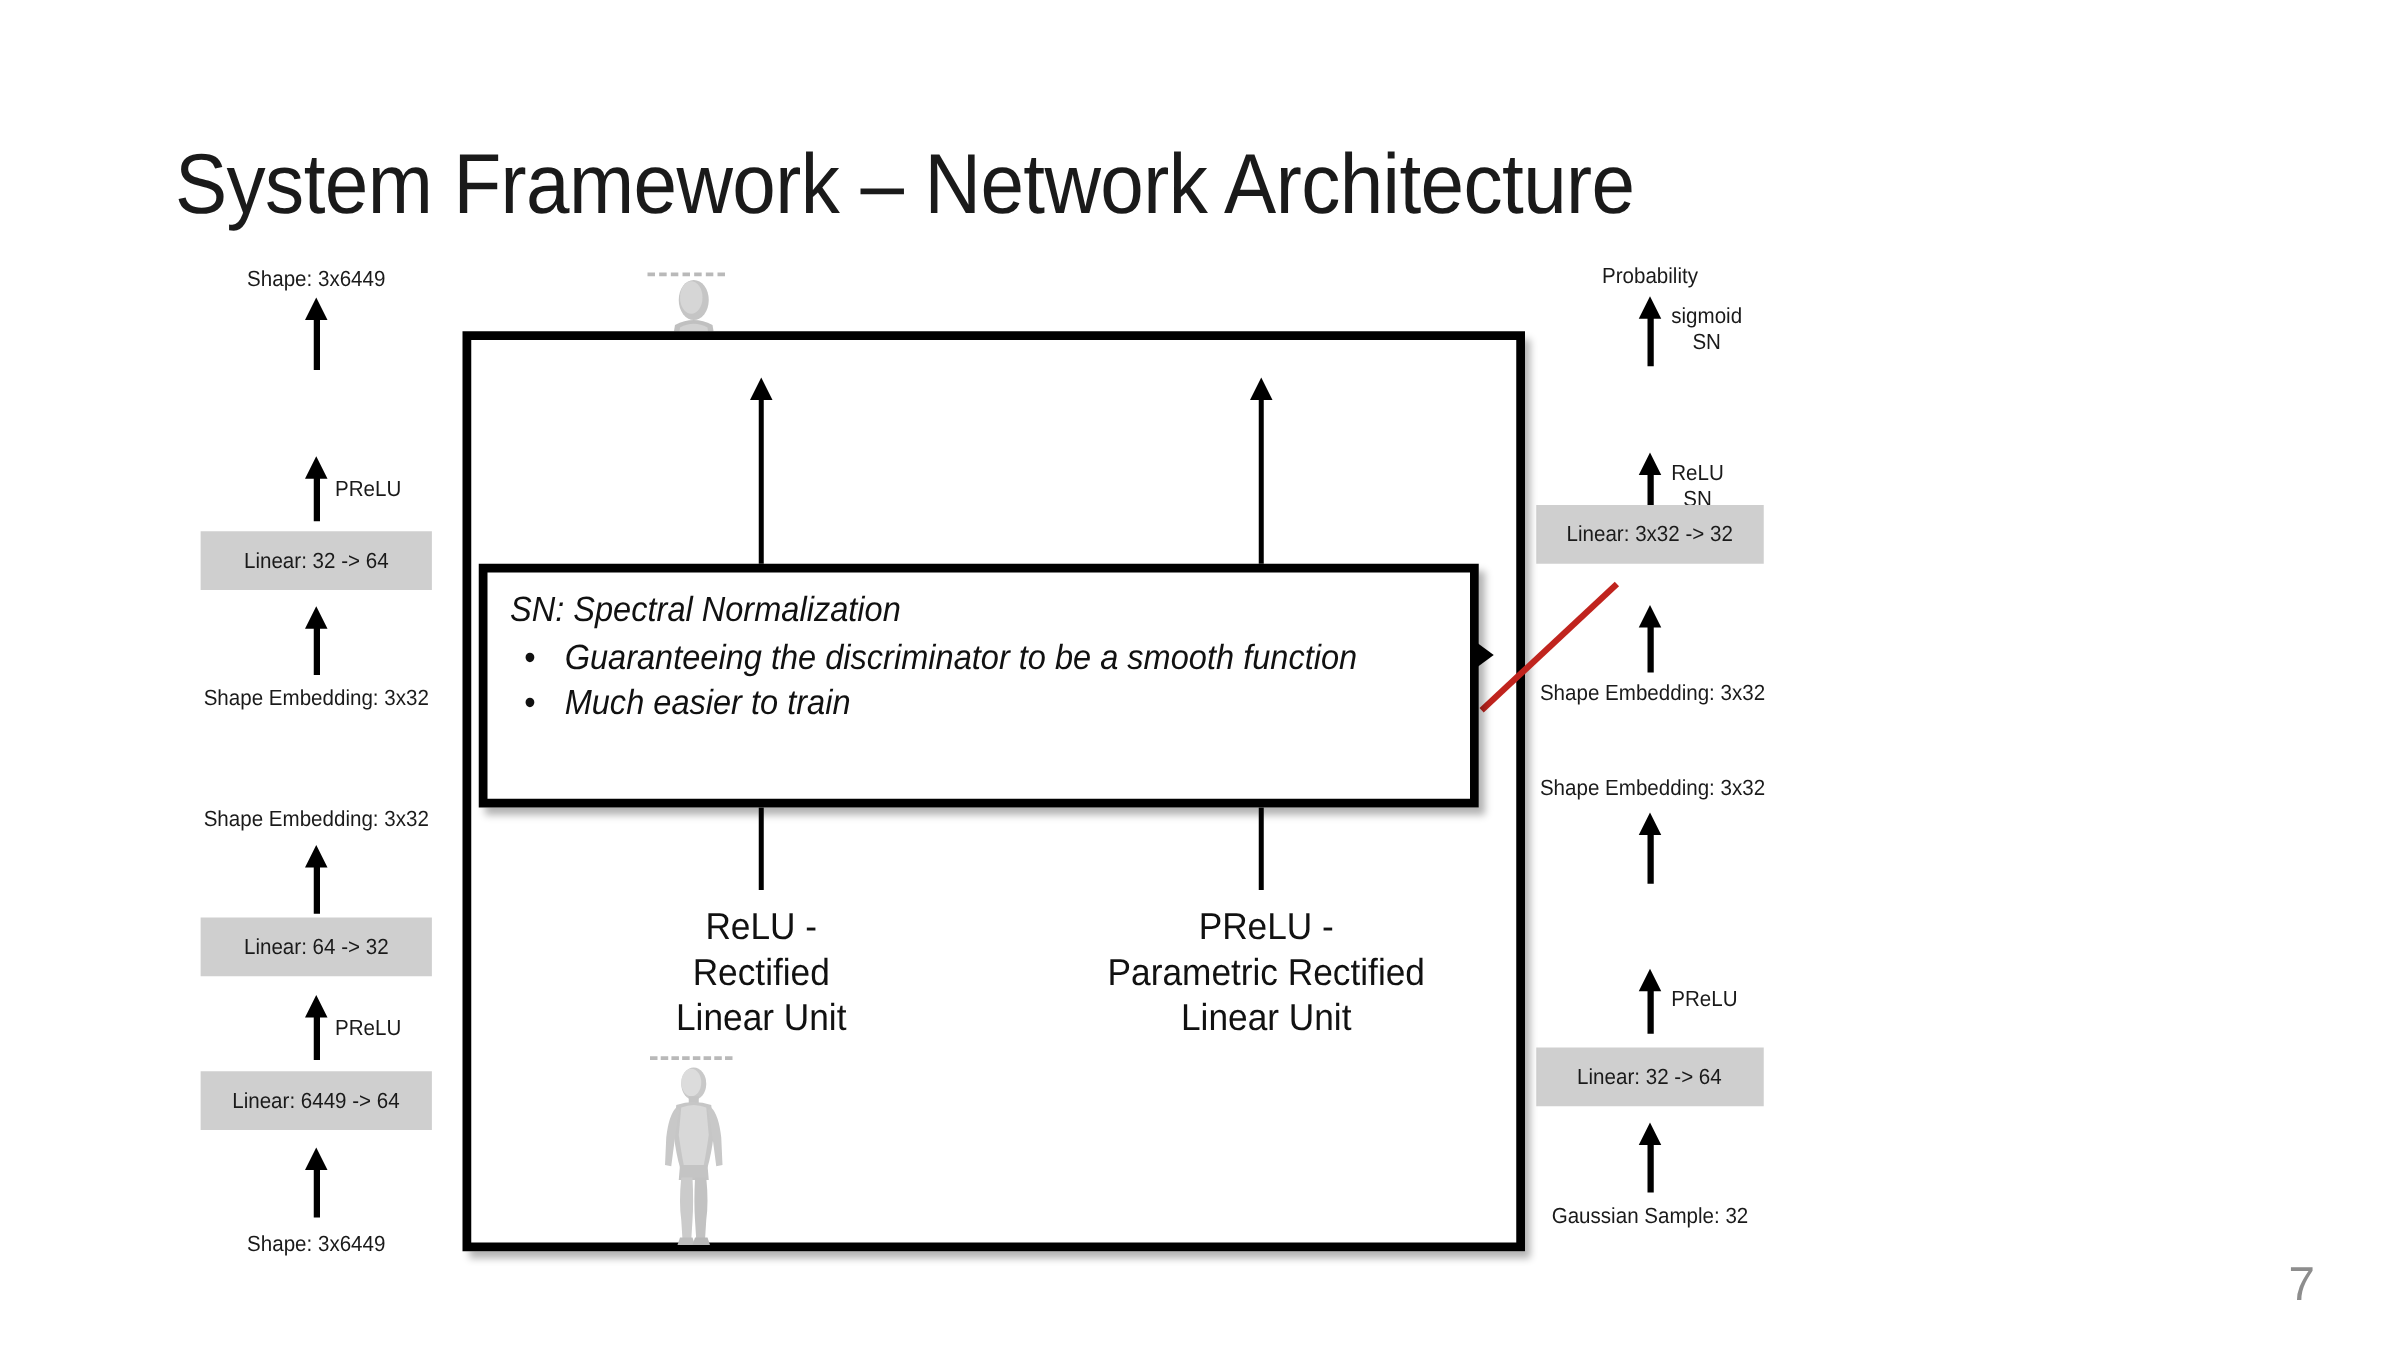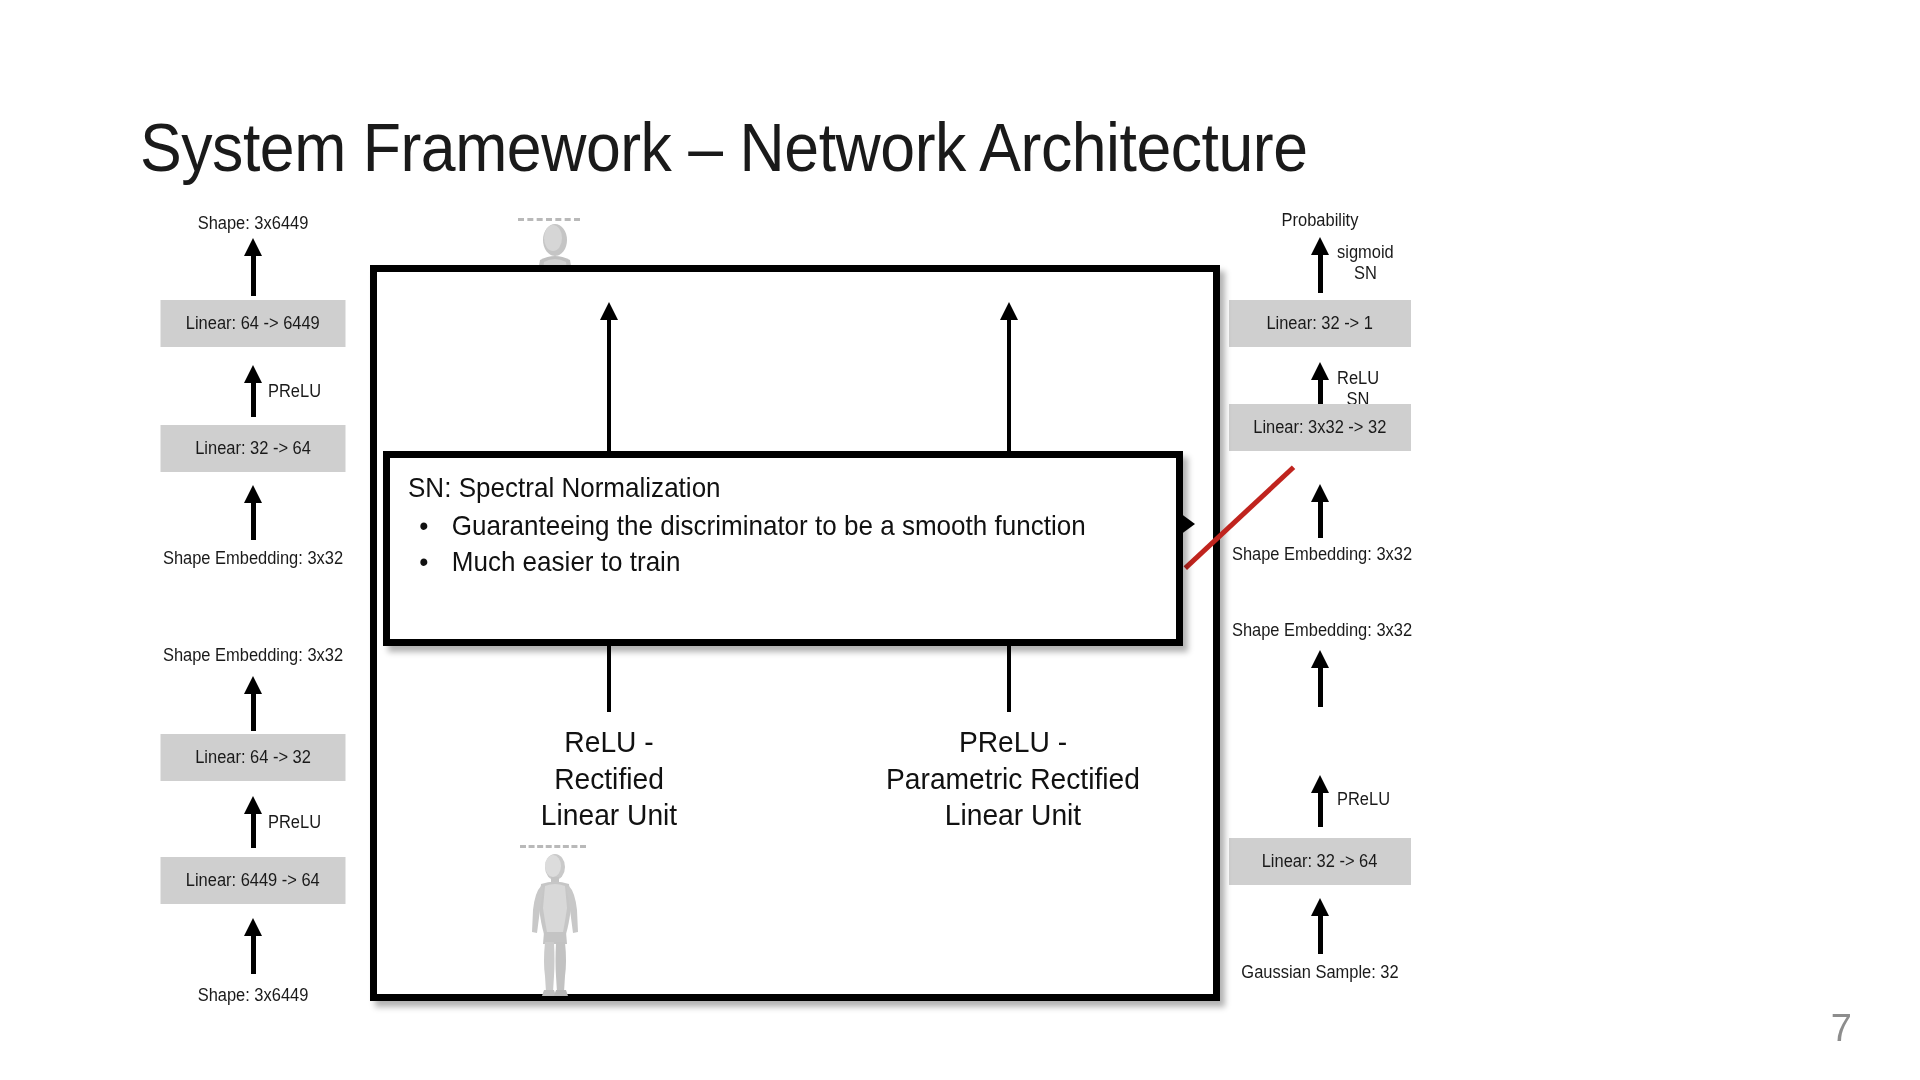--- a/index.html
+++ b/index.html
@@ -108,20 +108,21 @@
     transform-origin: left bottom;
   }
 
   
   .callout {
     position: absolute;
     border: 7px solid #000;
     background: #ffffff;
     box-shadow: 5px 6px 6px rgba(0,0,0,0.30);
     padding: 12px 18px 14px 18px;
+    font-style: italic;
   }
   .callout .ctitle {
     font-size: 28px; color: #111; line-height: 1.28;
     font-family: "Liberation Sans", sans-serif;
     transform: scaleX(0.93); transform-origin: left center;
     white-space: nowrap;
   }
   .callout ul { list-style: none; margin-top: 2px; }
   .callout li {
     font-size: 28px; color: #111; line-height: 1.28;
@@ -175,23 +176,20 @@
 
   <div class="slide-title">System Framework – Network Architecture</div>
 
   <div class="nodetext" style="left:253px; top:213px;">Shape: 3x6449</div>
 
   <div class="uarrow" style="left:253px; top:238px; width:22px; height:58px;">
     <div class="shaft" style="height:48px;"></div>
       <div class="head"></div>
   </div>
 
-  <div class="gbox" style="left:253px; top:300px; width:185px; height:47px;">
-    <span>Linear: 64 -&gt; 6449</span>
-  </div>
 
   <div class="uarrow" style="left:253px; top:365px; width:22px; height:52px;">
     <div class="shaft" style="height:42px;"></div>
       <div class="head"></div>
   </div>
   <div class="smalllabel" style="left:268px; top:381px;">PReLU</div>
 
   <div class="gbox" style="left:253px; top:425px; width:185px; height:47px;">
     <span>Linear: 32 -&gt; 64</span>
   </div>
@@ -235,23 +233,20 @@
 
   <div class="uarrow" style="left:1320px; top:237px; width:22px; height:56px;">
     <div class="shaft" style="height:46px;"></div>
       <div class="head"></div>
   </div>
   <div class="smalllabel" style="left:1337px; top:242px; text-align:center;">
     <div>sigmoid</div>
     <div style="text-align:center;">SN</div>
   </div>
 
-  <div class="gbox" style="left:1320px; top:300px; width:182px; height:47px;">
-    <span>Linear: 32 -&gt; 1</span>
-  </div>
 
   <div class="uarrow" style="left:1320px; top:362px; width:22px; height:54px;">
     <div class="shaft" style="height:44px;"></div>
       <div class="head"></div>
   </div>
   <div class="smalllabel" style="left:1337px; top:368px;">
     <div>ReLU</div>
     <div style="text-align:center;">SN</div>
   </div>
 

